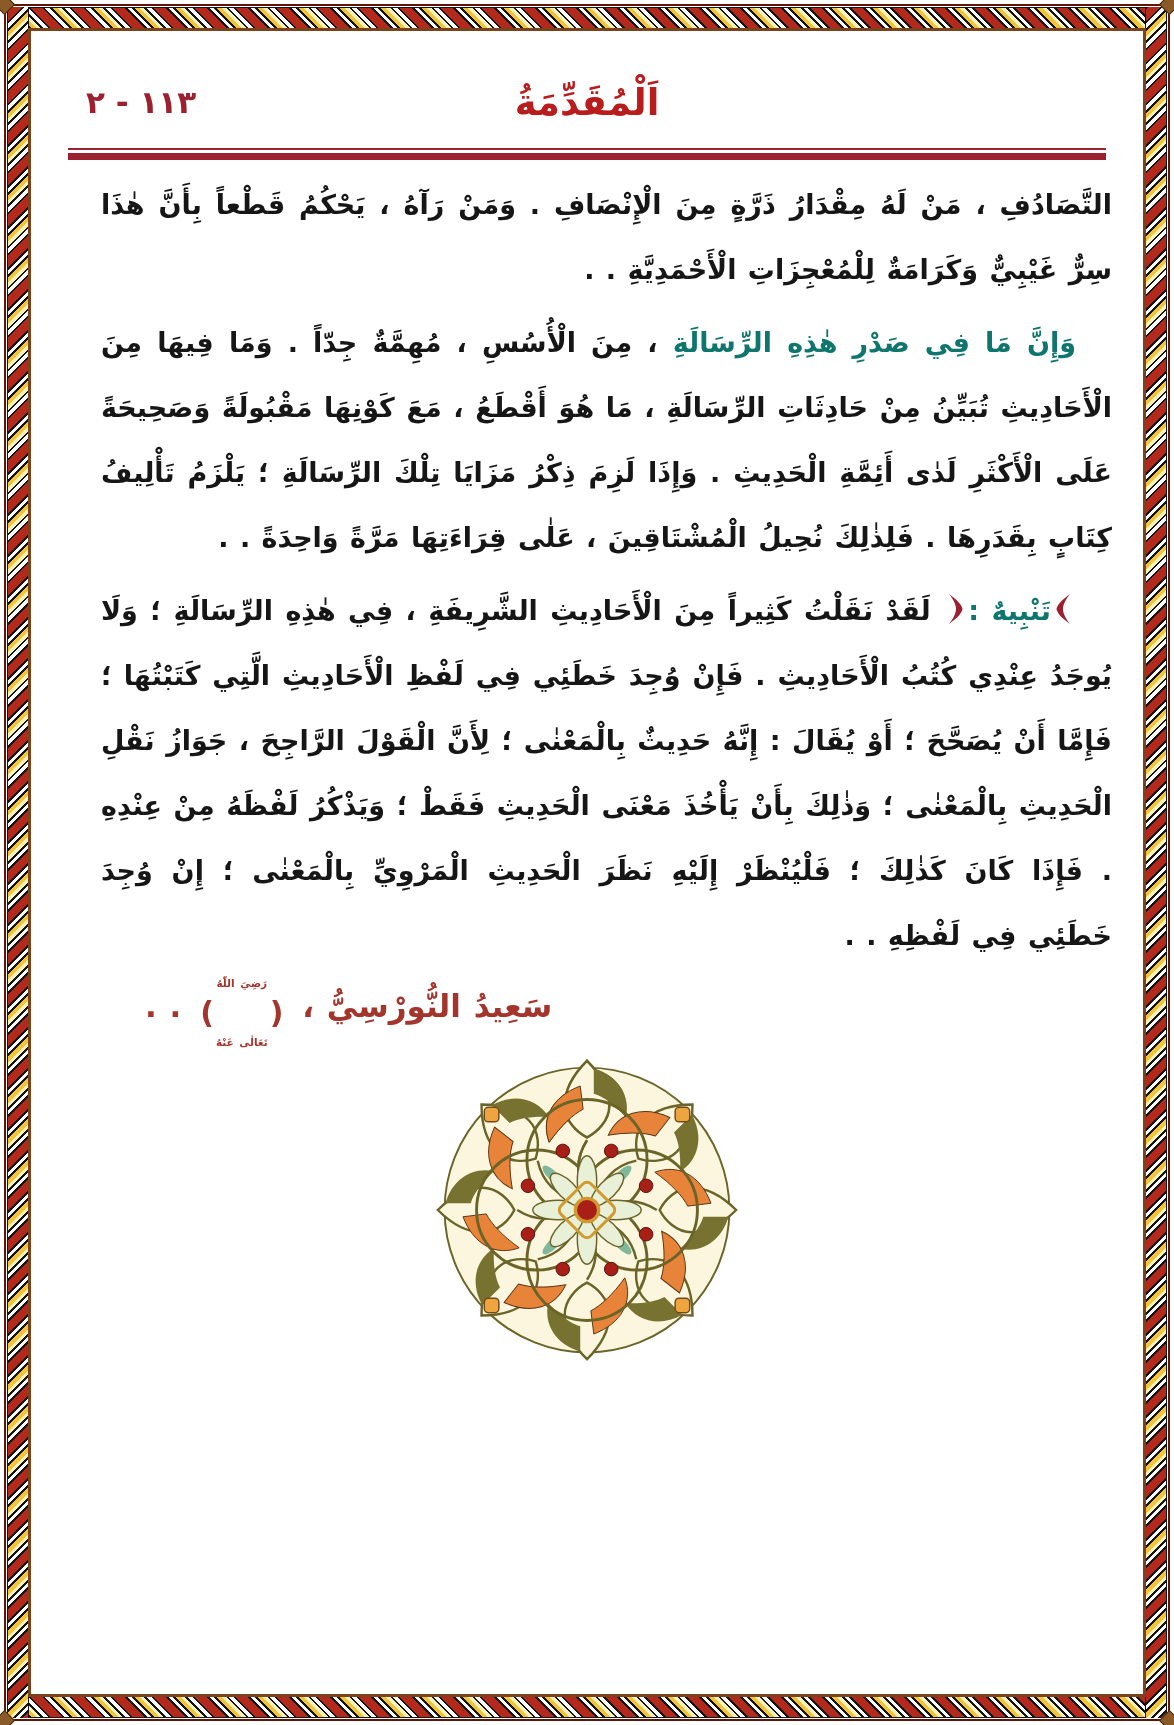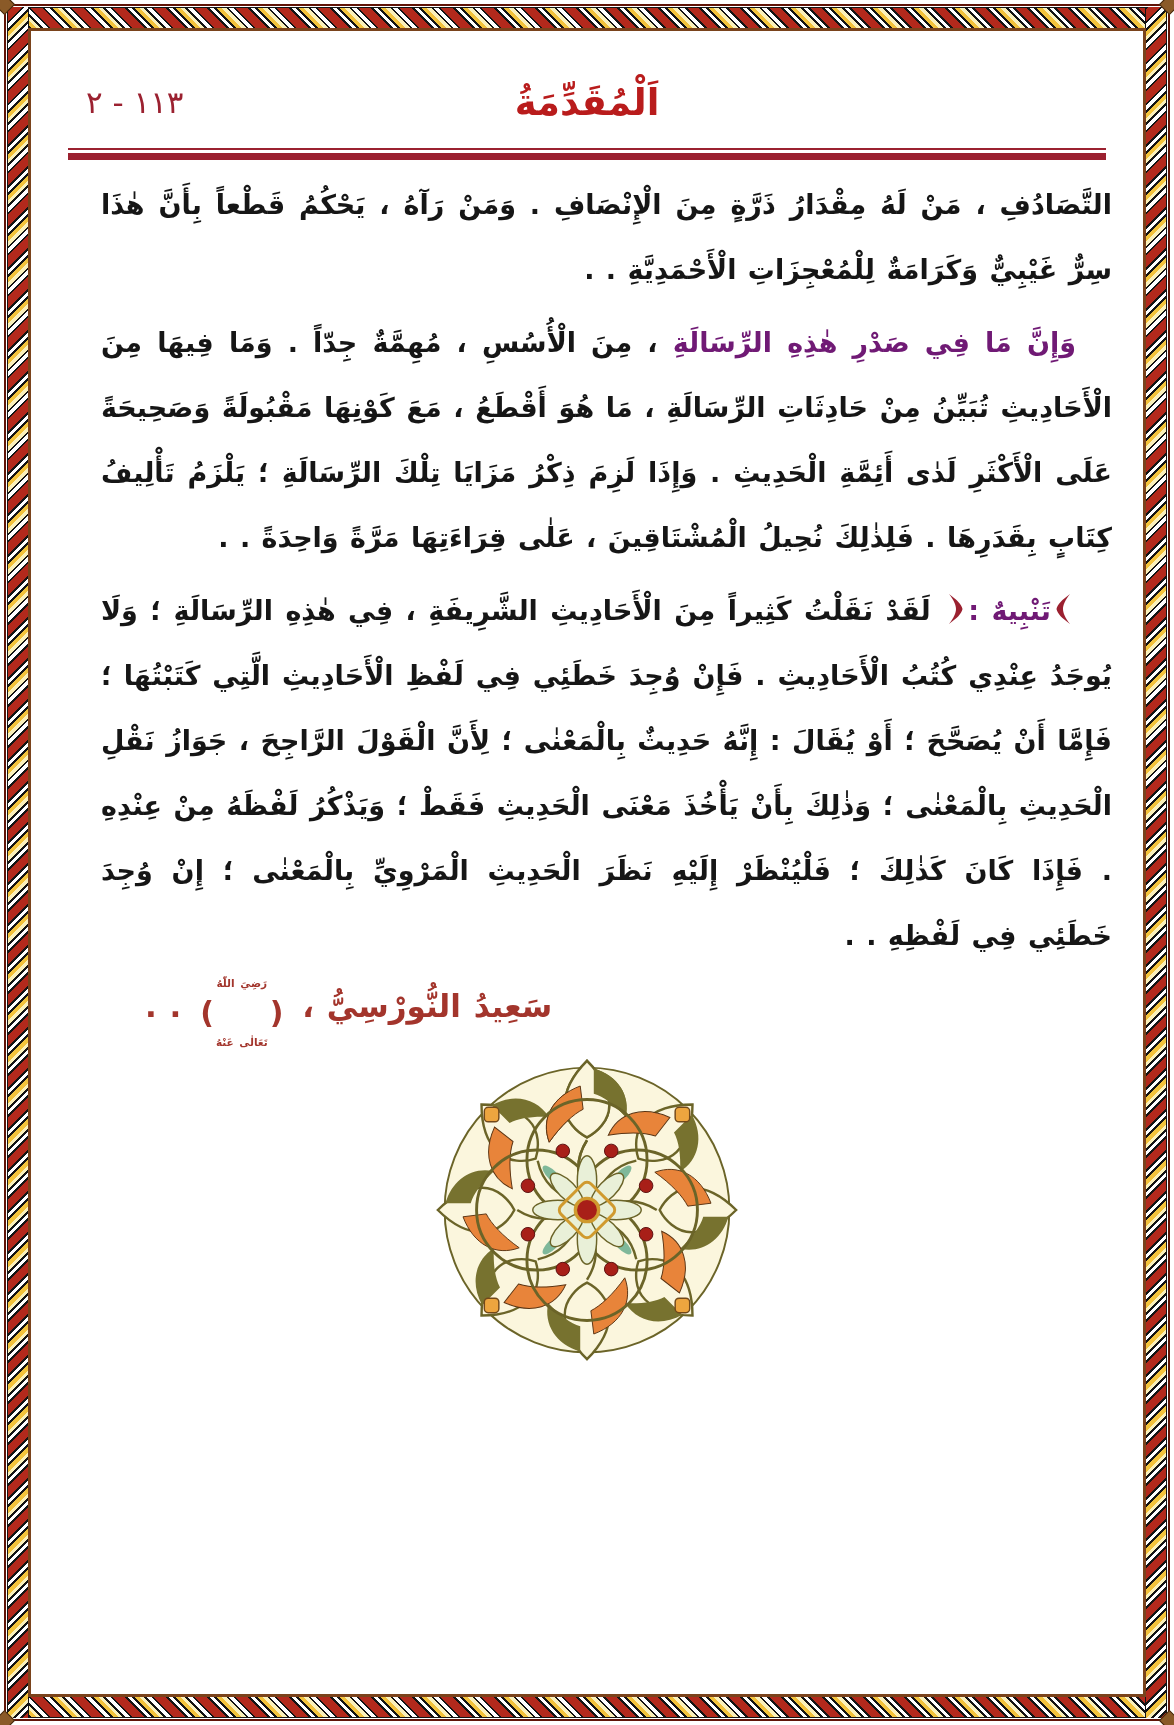--- a/index.html
+++ b/index.html
@@ -29,38 +29,38 @@
   .frame-inner{position:absolute;inset:28px;border:3px solid #7a431c;pointer-events:none;}
   .corner{position:absolute;width:13px;height:13px;background:#8a5a28;border:1px solid #43260d;transform:rotate(45deg);}
   .corner-tl{top:-3px;left:-3px;} .corner-tr{top:-3px;right:-3px;}
   .corner-bl{bottom:-3px;left:-3px;} .corner-br{bottom:-3px;right:-3px;}
 
   
   .content{position:absolute;inset:40px;padding:26px 22px 0 22px;color:#161616;}
   .header{position:relative;height:74px;}
   .page-number{
     position:absolute;left:24px;top:18px;
-    color:#9b2130;font-size:31px;font-weight:normal;letter-spacing:3px;text-align:right;
+    color:#9b2130;font-size:31px;font-weight:bold;letter-spacing:3px;text-align:right;
   }
   .page-title{
     margin:0;text-align:center;color:#b91c1c;
     font-size:37px;font-weight:bold;line-height:74px;
   }
   .rules{margin:8px 6px 0 6px;}
   .rule-thin{height:2px;background:#9b2130;}
   .rule-gap{height:3px;}
   .rule-thick{height:7px;background:#9b2130;}
 
   .body-text{
     direction:rtl;margin-top:12px;
     font-size:27px;font-weight:600;line-height:65px;word-spacing:2px;margin-left:39px;
   }
   .para{margin:0 0 8px 0;text-align:justify;}
   .para.indented{text-indent:36px;}
-  .red{color:#701a75;}
+  .red{color:#0f766e;}
   .lead-red{font-weight:bold;}
   .bracket-icon{vertical-align:-5px;margin:0 4px;}
 
   .signature{
     direction:rtl;text-align:left;margin:10px 0 0 44px;
     color:#a3352c;font-size:31px;font-weight:bold;line-height:56px;
   }
   .seal{display:inline-flex;align-items:center;direction:ltr;vertical-align:-6px;margin:0 6px;}
   .seal-paren{font-size:30px;font-weight:bold;color:#a3352c;}
   .seal-stack{display:inline-flex;flex-direction:column;text-align:center;

